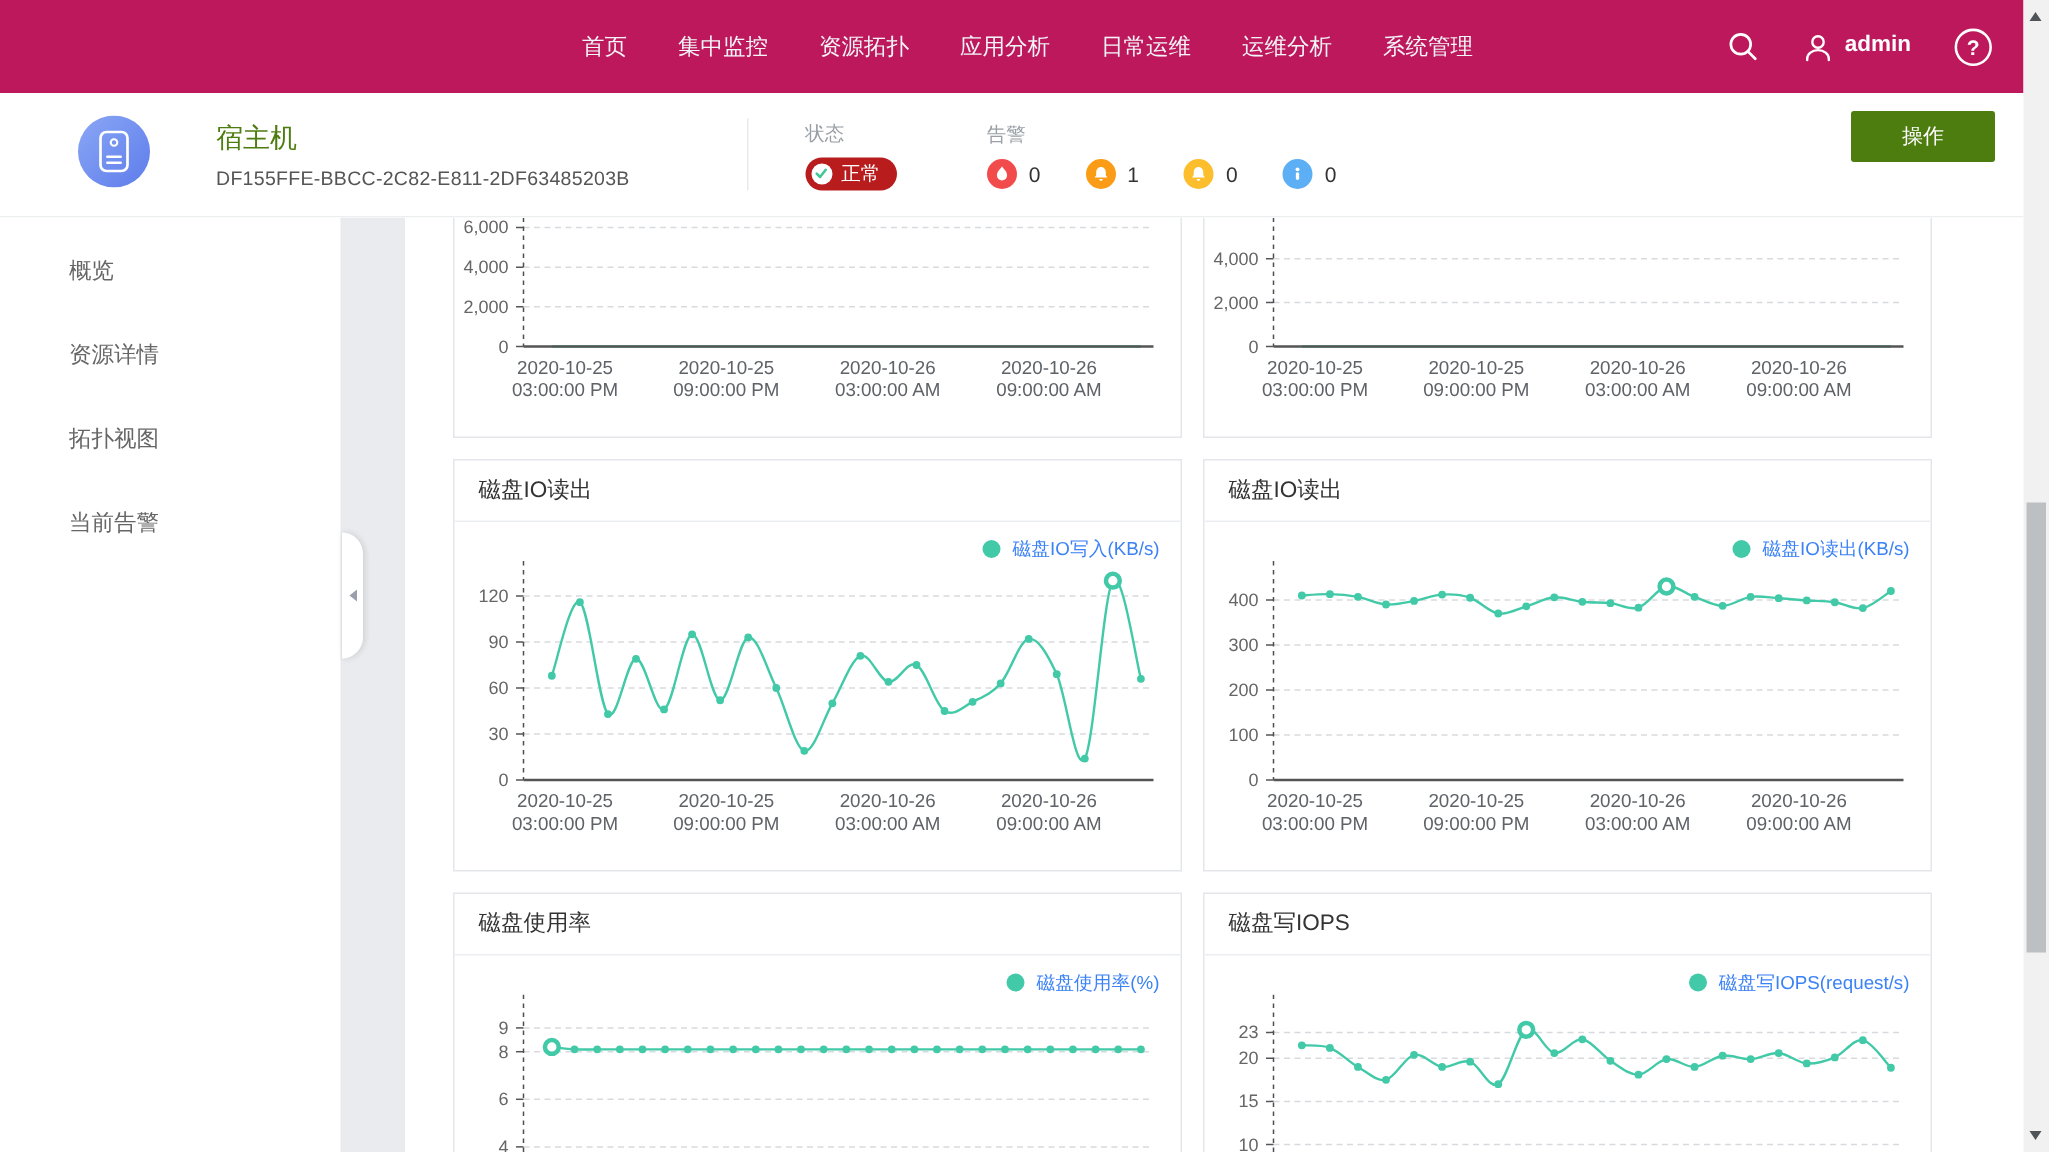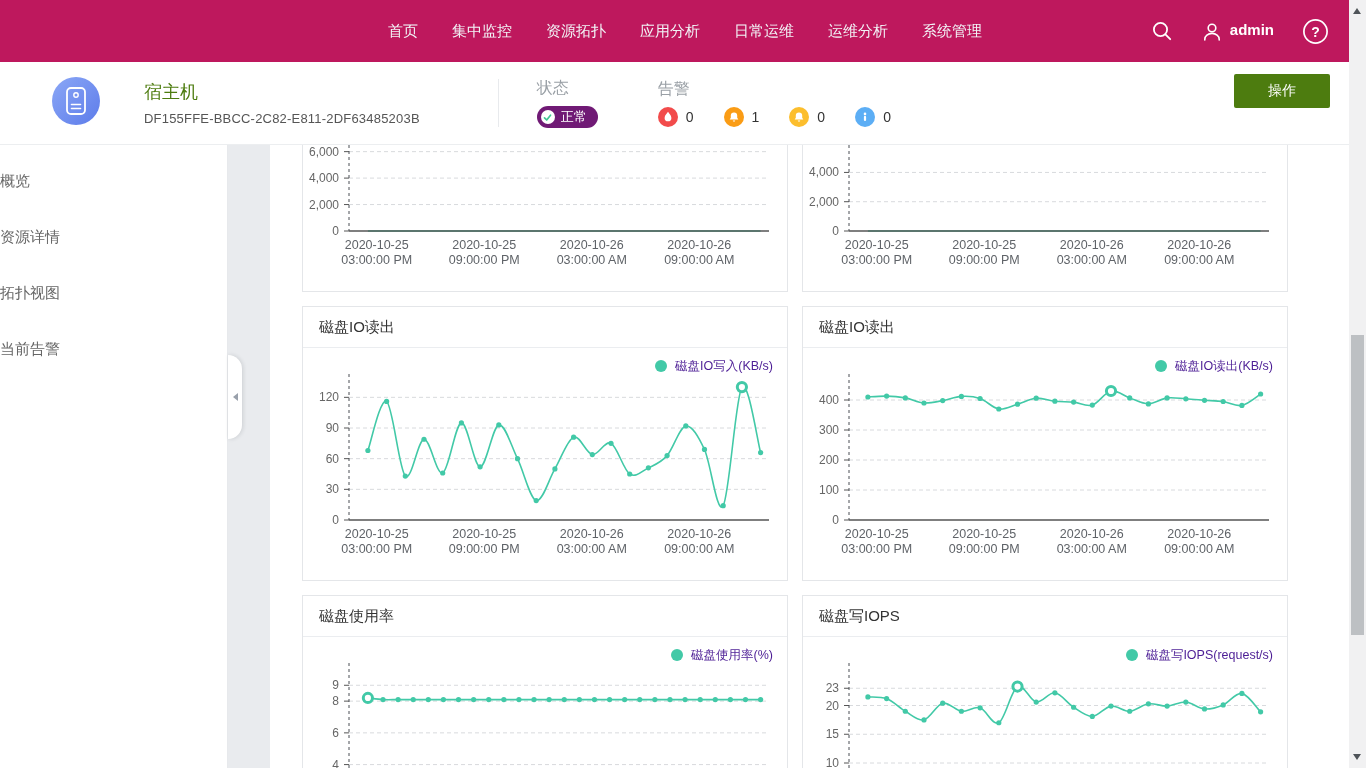--- a/index.html
+++ b/index.html
@@ -16,51 +16,51 @@
 
   
   .page-header{position:absolute;top:62px;left:0;right:17px;height:83px;background:#fff;
     border-bottom:1px solid #eceef0;display:flex;align-items:center}
   .host-icon{margin-left:52px;flex:0 0 48px}
   .title-block{margin-left:44px}
   .page-title{font-size:18px;color:#4d7c0f}
   .page-subtitle{font-size:13px;color:#555;margin-top:7px;letter-spacing:.2px}
   .header-divider{width:1px;height:48px;background:#e8eaed;margin-left:78px}
   .status-block{margin-left:38px}
-  .block-label{font-size:16px;color:#9aa0a6}
+  .block-label{font-size:13px;color:#9aa0a6}
   .status-pill{margin-top:7px;display:inline-flex;align-items:center;gap:6px;height:22px;
     padding:0 11px 0 4px;border-radius:11px;background:#4fd2a2;color:#fff;font-size:13px}
   .pill-check{width:14px;height:14px;border-radius:50%;background:#fff;display:flex;align-items:center;justify-content:center}
   .alarm-block{margin-left:60px}
   .alarm-items{display:flex;gap:30px;margin-top:7px;align-items:center}
   .alarm-item{display:flex;align-items:center;gap:8px;cursor:pointer}
   .alarm-circle{width:20px;height:20px;border-radius:50%;display:flex;align-items:center;justify-content:center}
   .alarm-count{font-size:14px;color:#333}
   .action-btn{position:absolute;right:19px;top:12px;width:96px;height:34px;background:#4d7c0f;color:#fff;
     font-size:14px;border:none;border-radius:2px;cursor:pointer;font-family:inherit}
 
   
   .body-row{position:absolute;top:145px;left:0;right:17px;bottom:0;display:flex;overflow:hidden;background:#fff}
   .sidebar{width:228px;flex:0 0 228px;border-right:1px solid #e7e9ec;padding-top:8px}
-  .side-item{height:56px;line-height:56px;font-size:15px;color:#666;position:relative;cursor:pointer}
+  .side-item{height:56px;line-height:56px;padding-left:46px;font-size:15px;color:#666;position:relative;cursor:pointer}
   .side-item.active{color:#2b2b2b;font-weight:bold}
   .side-item.active::before{content:'';position:absolute;left:30px;top:19px;width:4px;height:18px;background:#5c83ea}
   .collapse-strip{width:42px;flex:0 0 42px;background:#e9ebee;position:relative}
   .collapse-handle{position:absolute;left:0;top:210px;width:14px;height:84px;background:#fff;
     border-radius:0 14px 14px 0;box-shadow:1px 0 4px rgba(31,35,41,.14);display:flex;align-items:center;justify-content:center;cursor:pointer}
   .collapse-arrow{width:0;height:0;border-top:4px solid transparent;border-bottom:4px solid transparent;border-right:5px solid #99a0ab}
 
   .content{flex:1;overflow:hidden;padding-left:32px}
   .grid{display:grid;grid-template-columns:486px 486px;grid-template-rows:147px 275px 275px;gap:14px}
   .card{background:#fff;border:1px solid #e4e6e9;overflow:hidden}
   .partial-card{border-top:none}
   .card-title{height:41px;line-height:40px;padding:0 16px;font-size:15px;color:#333;border-bottom:1px solid #ebedf0}
   .legend{display:flex;justify-content:flex-end;align-items:center;gap:8px;height:16px;margin:10px 14px 0 0;cursor:pointer}
   .legend-dot{width:12px;height:12px;border-radius:50%;background:#42c9a7}
-  .legend-label{font-size:12.5px;color:#4c1d95}
+  .legend-label{font-size:12.5px;color:#3b82f6}
   svg.chart{display:block}
   svg.chart text.tick{font-size:12px;fill:#666;font-family:inherit}
   svg.chart text.xlab{font-size:12.5px;fill:#5f6368;font-family:inherit}
 
   
   .scrollbar{position:absolute;top:0;right:0;width:17px;height:768px;background:#f1f1f2}
   .sb-up{position:absolute;left:4px;top:8px;width:0;height:0;border-left:4.5px solid transparent;
     border-right:4.5px solid transparent;border-bottom:6px solid #4f5459}
   .sb-down{position:absolute;left:4px;bottom:8px;width:0;height:0;border-left:4.5px solid transparent;
     border-right:4.5px solid transparent;border-top:6px solid #4f5459}
@@ -118,21 +118,21 @@
       <line x1="19.5" y1="31.5" x2="28.5" y2="31.5" stroke="#fff" stroke-width="1.6" stroke-linecap="round"></line>
     </svg>
   </span>
   <div class="title-block">
     <div class="page-title">宿主机</div>
     <div class="page-subtitle">DF155FFE-BBCC-2C82-E811-2DF63485203B</div>
   </div>
   <div class="header-divider"></div>
   <div class="status-block">
     <div class="block-label">状态</div>
-    <span class="status-pill" style="background: #701a75;">
+    <span class="status-pill" style="background: #b91c1c;">
       <span class="pill-check">
         <svg width="9" height="9" viewBox="0 0 9 9">
             <polyline points="1.5,4.8 3.7,7 7.5,2.2" fill="none" stroke="#41c795" stroke-width="1.7" stroke-linecap="round" stroke-linejoin="round"></polyline>
           </svg>
       </span>
       <span>正常</span>
     </span>
   </div>
   <div class="alarm-block">
     <div class="block-label">告警</div>

